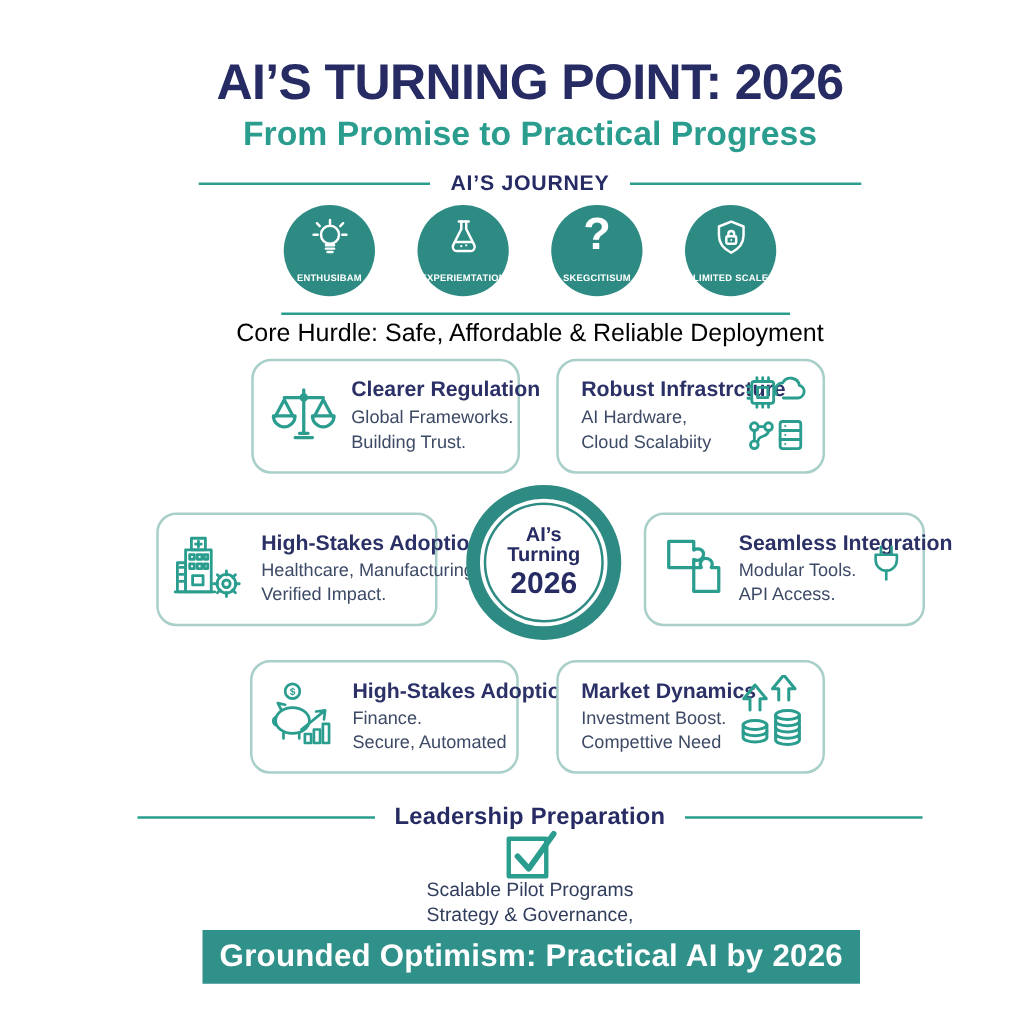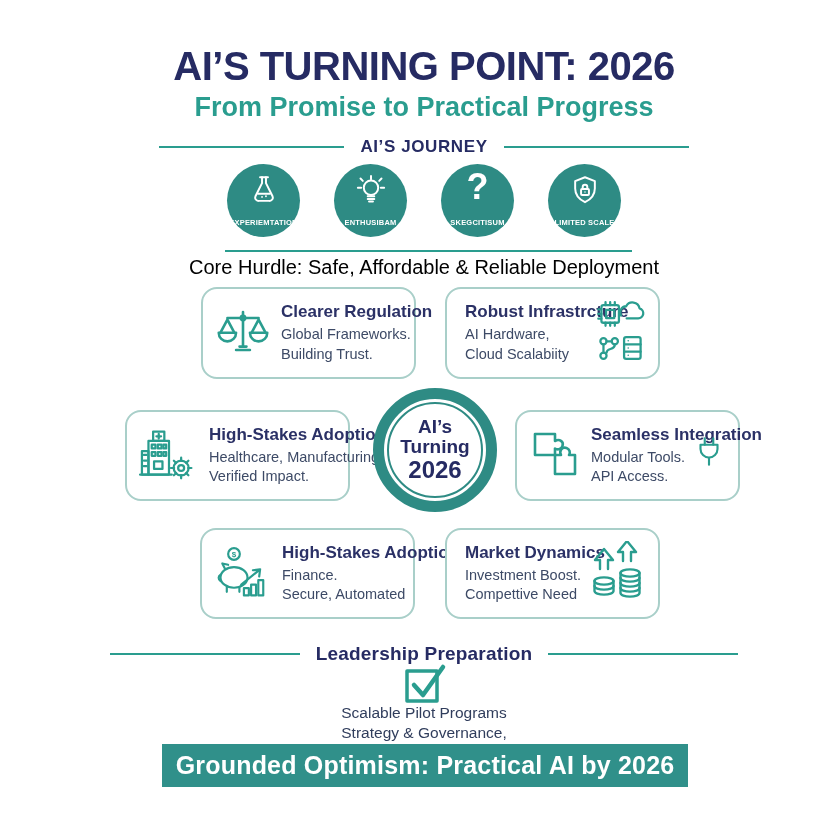--- a/index.html
+++ b/index.html
@@ -57,21 +57,21 @@
 
   .badge{
     position:absolute;left:363px;top:388px;width:124px;height:124px;border-radius:50%;
     border:11px solid var(--circle_teal);background:#fff;
   }
   .badge-inner{
     position:absolute;inset:3px;border:2px solid var(--circle_teal);border-radius:50%;
     display:flex;flex-direction:column;align-items:center;justify-content:center;
     color:var(--navy);font-weight:bold;line-height:1.05;
   }
-  .badge-l1,.badge-l2{font-size:19px;}
+  .badge-l1,.badge-l2{font-size:16px;}
   .badge-l3{font-size:24px;}
 
   .lead-row{top:643px;}
   .checkbox-wrap{position:absolute;left:50%;top:660px;transform:translateX(-50%);color:var(--teal);}
   .lead-lines{top:703px;font-size:15.5px;color:#303d5c;line-height:1.28;}
 
   .banner{
     position:absolute;left:152px;top:744px;width:526px;height:43px;background:var(--banner_teal);
     display:flex;align-items:center;justify-content:center;
     color:#ffffff;font-size:25px;font-weight:bold;letter-spacing:0.2px;
@@ -85,43 +85,43 @@
   <div class="abs ctr title">AI’S TURNING POINT: 2026</div>
   <div class="abs ctr subtitle">From Promise to Practical Progress</div>
 
   <div class="section-row" style="top:137px;">
     <div class="rule rule-j"></div>
     <div class="section-heading">AI’S JOURNEY</div>
     <div class="rule rule-j"></div>
   </div>
 
   <div class="abs stages">
+
+    <div class="stage-circle">
+      <span class="stage-icon">
+        <svg width="42" height="42" viewBox="0 0 64 64" fill="none" stroke="#fff" stroke-width="3" stroke-linecap="round" stroke-linejoin="round">
+          <circle cx="32" cy="24" r="11"></circle>
+          <path d="M32 6 v5 M16 10 l3.5 3.5 M48 10 l-3.5 3.5 M12 24 h5 M47 24 h5"></path>
+          <path d="M27 37 h10 M27 41 h10 M29 45 h6"></path>
+        </svg>
+      </span>
+      <div class="stage-label">ENTHUSIBAM</div>
+    </div>
 
     <div class="stage-circle">
       <span class="stage-icon">
         <svg width="42" height="42" viewBox="0 0 64 64" fill="none" stroke="#fff" stroke-width="3" stroke-linecap="round" stroke-linejoin="round">
           <path d="M26 8 h12"></path>
           <path d="M29 8 v9 L19 37 a5 5 0 0 0 5 7 h16 a5 5 0 0 0 5 -7 L35 17 V8"></path>
           <path d="M23 33 h18"></path>
           <circle cx="29" cy="38" r="1.4" fill="#fff" stroke="none"></circle>
           <circle cx="35" cy="37" r="1.4" fill="#fff" stroke="none"></circle>
         </svg>
       </span>
       <div class="stage-label">EXPERIEMTATION</div>
-    </div>
-
-    <div class="stage-circle">
-      <span class="stage-icon">
-        <svg width="42" height="42" viewBox="0 0 64 64" fill="none" stroke="#fff" stroke-width="3" stroke-linecap="round" stroke-linejoin="round">
-          <circle cx="32" cy="24" r="11"></circle>
-          <path d="M32 6 v5 M16 10 l3.5 3.5 M48 10 l-3.5 3.5 M12 24 h5 M47 24 h5"></path>
-          <path d="M27 37 h10 M27 41 h10 M29 45 h6"></path>
-        </svg>
-      </span>
-      <div class="stage-label">ENTHUSIBAM</div>
     </div>
 
     <div class="stage-circle">
       <span class="qmark">?</span>
       <div class="stage-label">SKEGCITISUM</div>
     </div>
 
     <div class="stage-circle">
       <span class="stage-icon">
         <svg width="42" height="42" viewBox="0 0 64 64" fill="none" stroke="#fff" stroke-width="3" stroke-linecap="round" stroke-linejoin="round">

